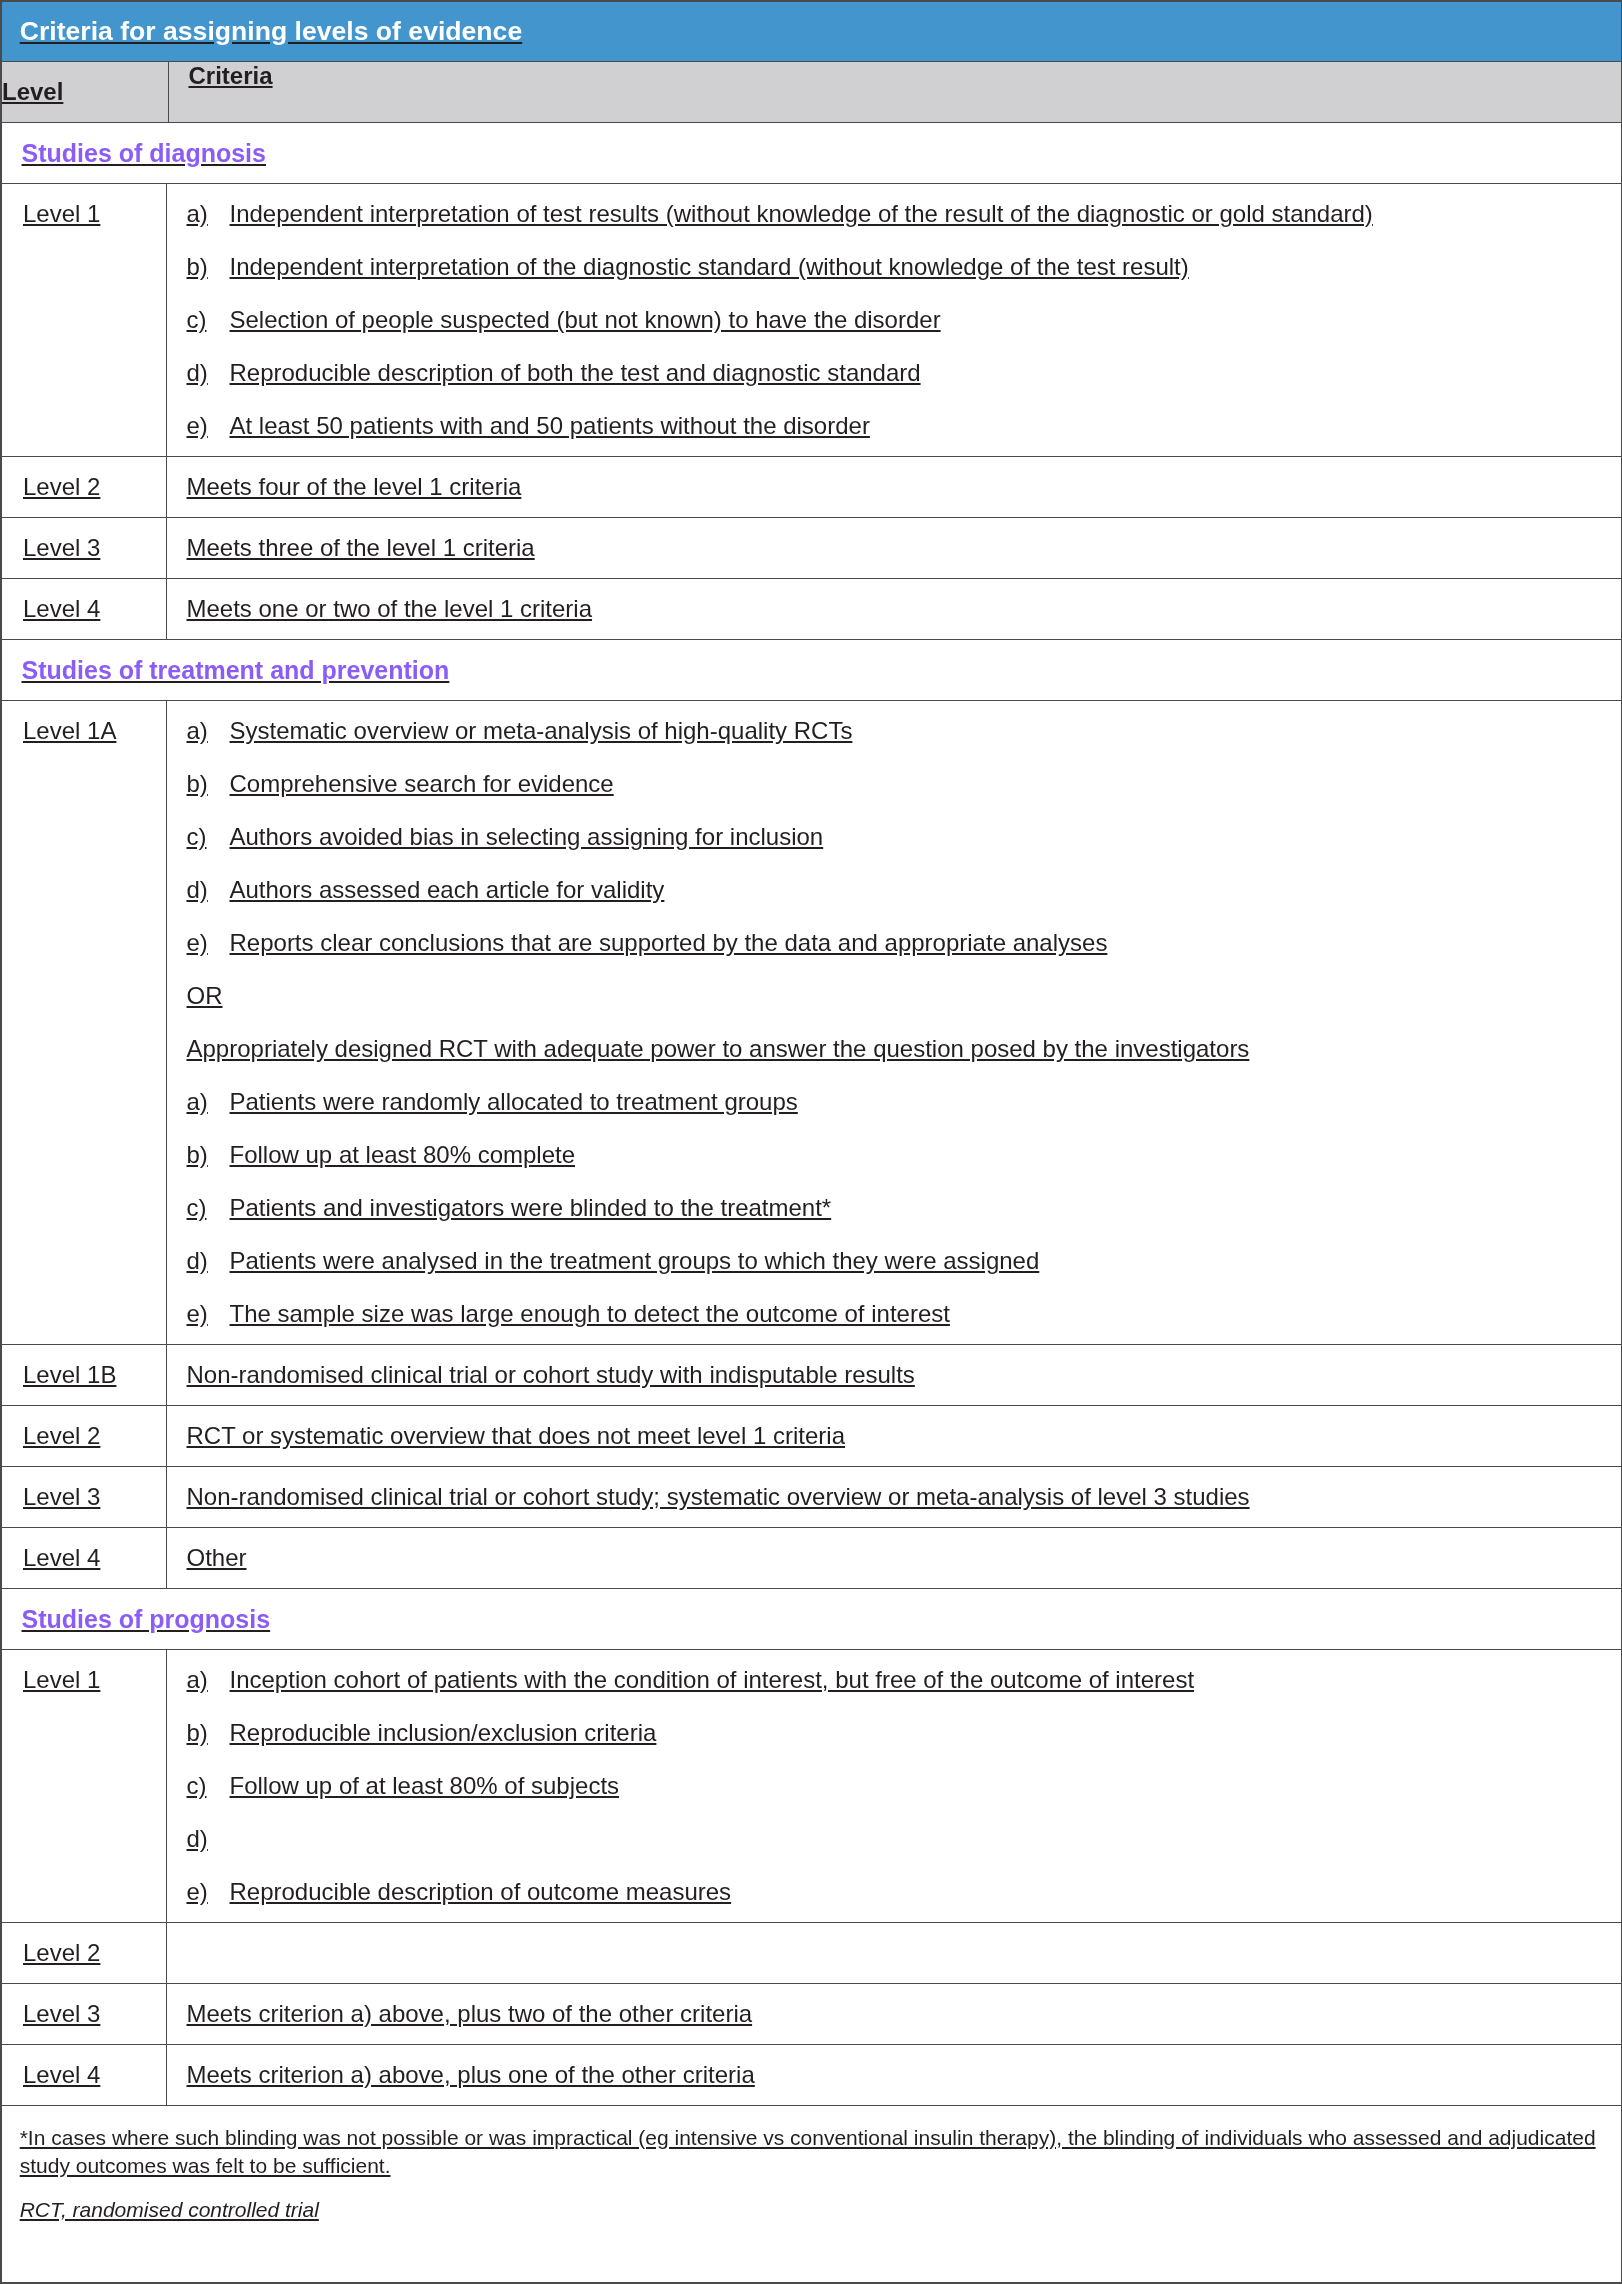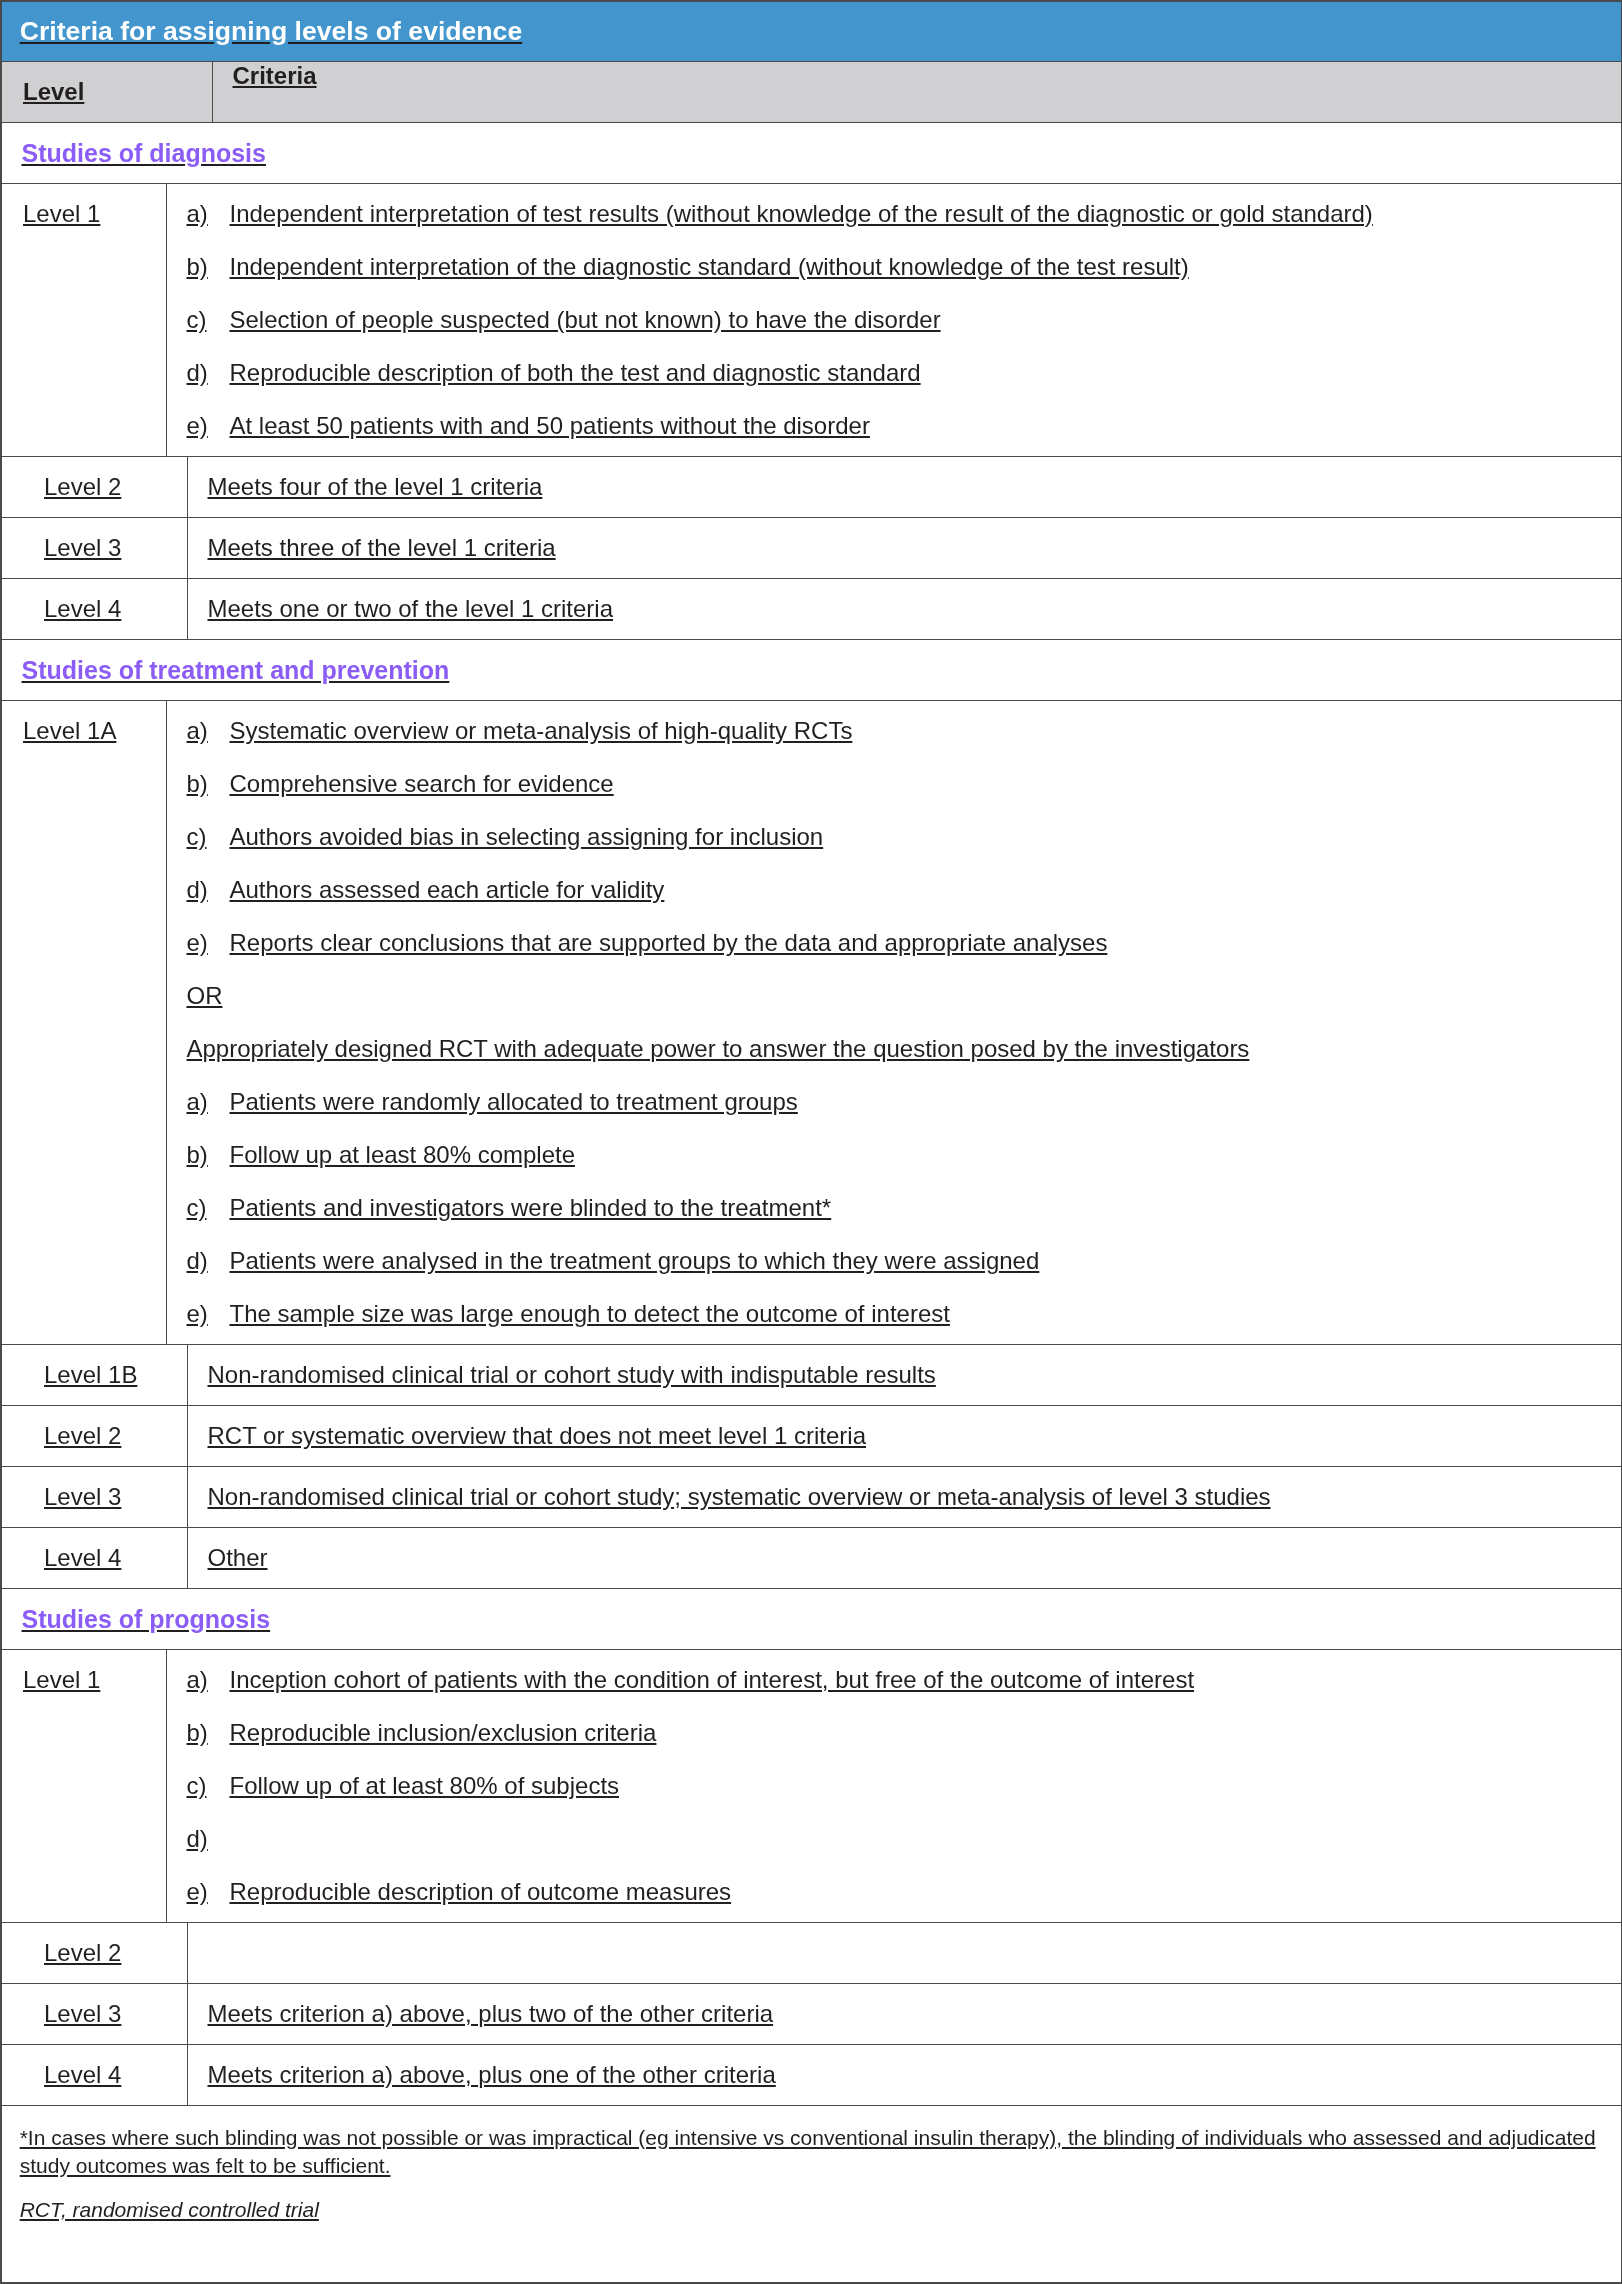--- a/index.html
+++ b/index.html
@@ -25,25 +25,24 @@
     padding-left:17.7px;
   }
   .header-row {
     flex:none; height:60px;
     background:#D0D0D2;
     border-top:1.8px solid #4A4A4B;
     display:flex;
     font-size:24px; font-weight:bold;
   }
   .level-col {
-    flex:none; width:211px;
+    flex:none; width:167px;
     box-sizing:border-box;
     border-right:1.8px solid #4A4A4B;
     display:flex; align-items:center;
-    padding-left:21px;
   }
   .criteria-col {
     flex:1; display:flex; align-items:flex-start;
     padding-left:19.5px; padding-right:25px;
   }
   .band {
     flex:none; height:60px;
     border-top:1.8px solid #4A4A4B;
     background:#ffffff;
     color:#8b5cf6;
@@ -60,21 +59,21 @@
   .row .level {
     flex:none; width:165px;
     box-sizing:border-box;
     border-right:1.8px solid #4A4A4B;
     padding-left:21px;
   }
   .row .criteria {
     flex:1;
     padding-left:19.5px; padding-right:21px;
   }
-  .row.simple { height:60px;padding-left:21px; }
+  .row.simple { height:60px; }
   .row.simple .level, .row.simple .criteria { display:flex; align-items:center; }
   .row.multi .level { padding-top:15px; }
   .row.multi .criteria { padding-top:15px; padding-bottom:15px; }
   .list { display:flex; flex-direction:column; gap:23px; }
   .li { display:flex; }
   .li .marker { flex:none; width:43px; }
   .li.plain .itext { margin-left:0; }
   .footnote-block {
     flex:1;
     border-top:1.8px solid #4A4A4B;

